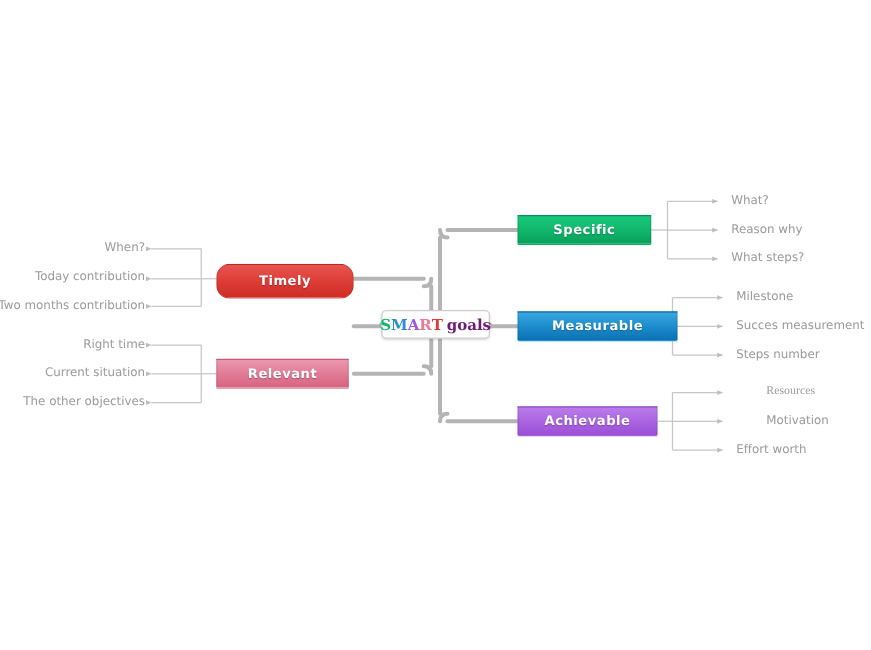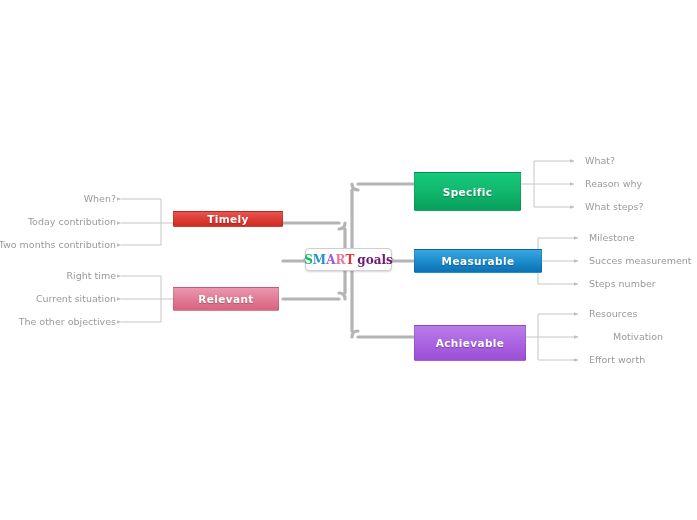--- a/index.html
+++ b/index.html
@@ -33,35 +33,36 @@
     align-items: center;
     justify-content: center;
     color: #ffffff;
     font-weight: bold;
     font-size: 10.5px;
     letter-spacing: 0.4px;
     border: 1px solid rgba(0,0,0,0.10);
     text-shadow: 0 1px 1px rgba(0,0,0,0.28);
   }
   .node-specific {
-    left: 414px; top: 172px; width: 107px; height: 39px;
+    left: 414px; top: 172px; width: 107px; height: 24px;
     background: linear-gradient(to bottom, #15c97a 0%, #13b96f 45%, #07a05c 100%);
   }
   .node-measurable {
     left: 414px; top: 249px; width: 128px; height: 24px;
     background: linear-gradient(to bottom, #3aa7e0 0%, #1f8fcf 45%, #0b72b4 100%);
   }
   .node-achievable {
-    left: 414px; top: 325px; width: 112px; height: 36px;
+    left: 414px; top: 325px; width: 112px; height: 24px;
     background: linear-gradient(to bottom, #b islands 0%, #a濃 100%);
     background: linear-gradient(to bottom, #b97ceb 0%, #ac66e2 45%, #9b4fd6 100%);
   }
   .node-timely {
-    left: 173px; top: 211px; width: 110px; height: 16px;
+    left: 173px; top: 211px; width: 110px; height: 28px;
     background: linear-gradient(to bottom, #e85550 0%, #df3f39 45%, #ce2b25 100%);
+    border-radius: 11px;
   }
   .node-relevant {
     left: 173px; top: 287px; width: 106px; height: 24px;
     background: linear-gradient(to bottom, #eb97ae 0%, #e27e99 45%, #d8647f 100%);
   }
   .central {
     position: absolute;
     left: 305px; top: 248px;
     width: 87px; height: 23px;
     box-sizing: border-box;
@@ -181,21 +182,21 @@
   </div>
 
   <div class="leaf leaf-right" style="left:585px; top:155px;">What?</div>
   <div class="leaf leaf-right" style="left:585px; top:178px;">Reason why</div>
   <div class="leaf leaf-right" style="left:585px; top:201px;">What steps?</div>
 
   <div class="leaf leaf-right" style="left:589px; top:232px;">Milestone</div>
   <div class="leaf leaf-right" style="left:589px; top:255px;">Succes measurement</div>
   <div class="leaf leaf-right" style="left:589px; top:278px;">Steps number</div>
 
-  <div class="leaf leaf-right" style="left:589px; top:308px;">Resources</div>
+  <div class="leaf leaf-right" style="left:613px; top:308px;font-family:Liberation Serif, serif;">Resources</div>
   <div class="leaf leaf-right" style="left:613px; top:331px;">Motivation</div>
   <div class="leaf leaf-right" style="left:589px; top:354px;">Effort worth</div>
 
   <div class="leaf leaf-left" style="right:581px; top:193px;">When?</div>
   <div class="leaf leaf-left" style="right:581px; top:216px;">Today contribution</div>
   <div class="leaf leaf-left" style="right:581px; top:239px;">Two months contribution</div>
 
   <div class="leaf leaf-left" style="right:581px; top:270px;">Right time</div>
   <div class="leaf leaf-left" style="right:581px; top:293px;">Current situation</div>
   <div class="leaf leaf-left" style="right:581px; top:316px;">The other objectives</div>

